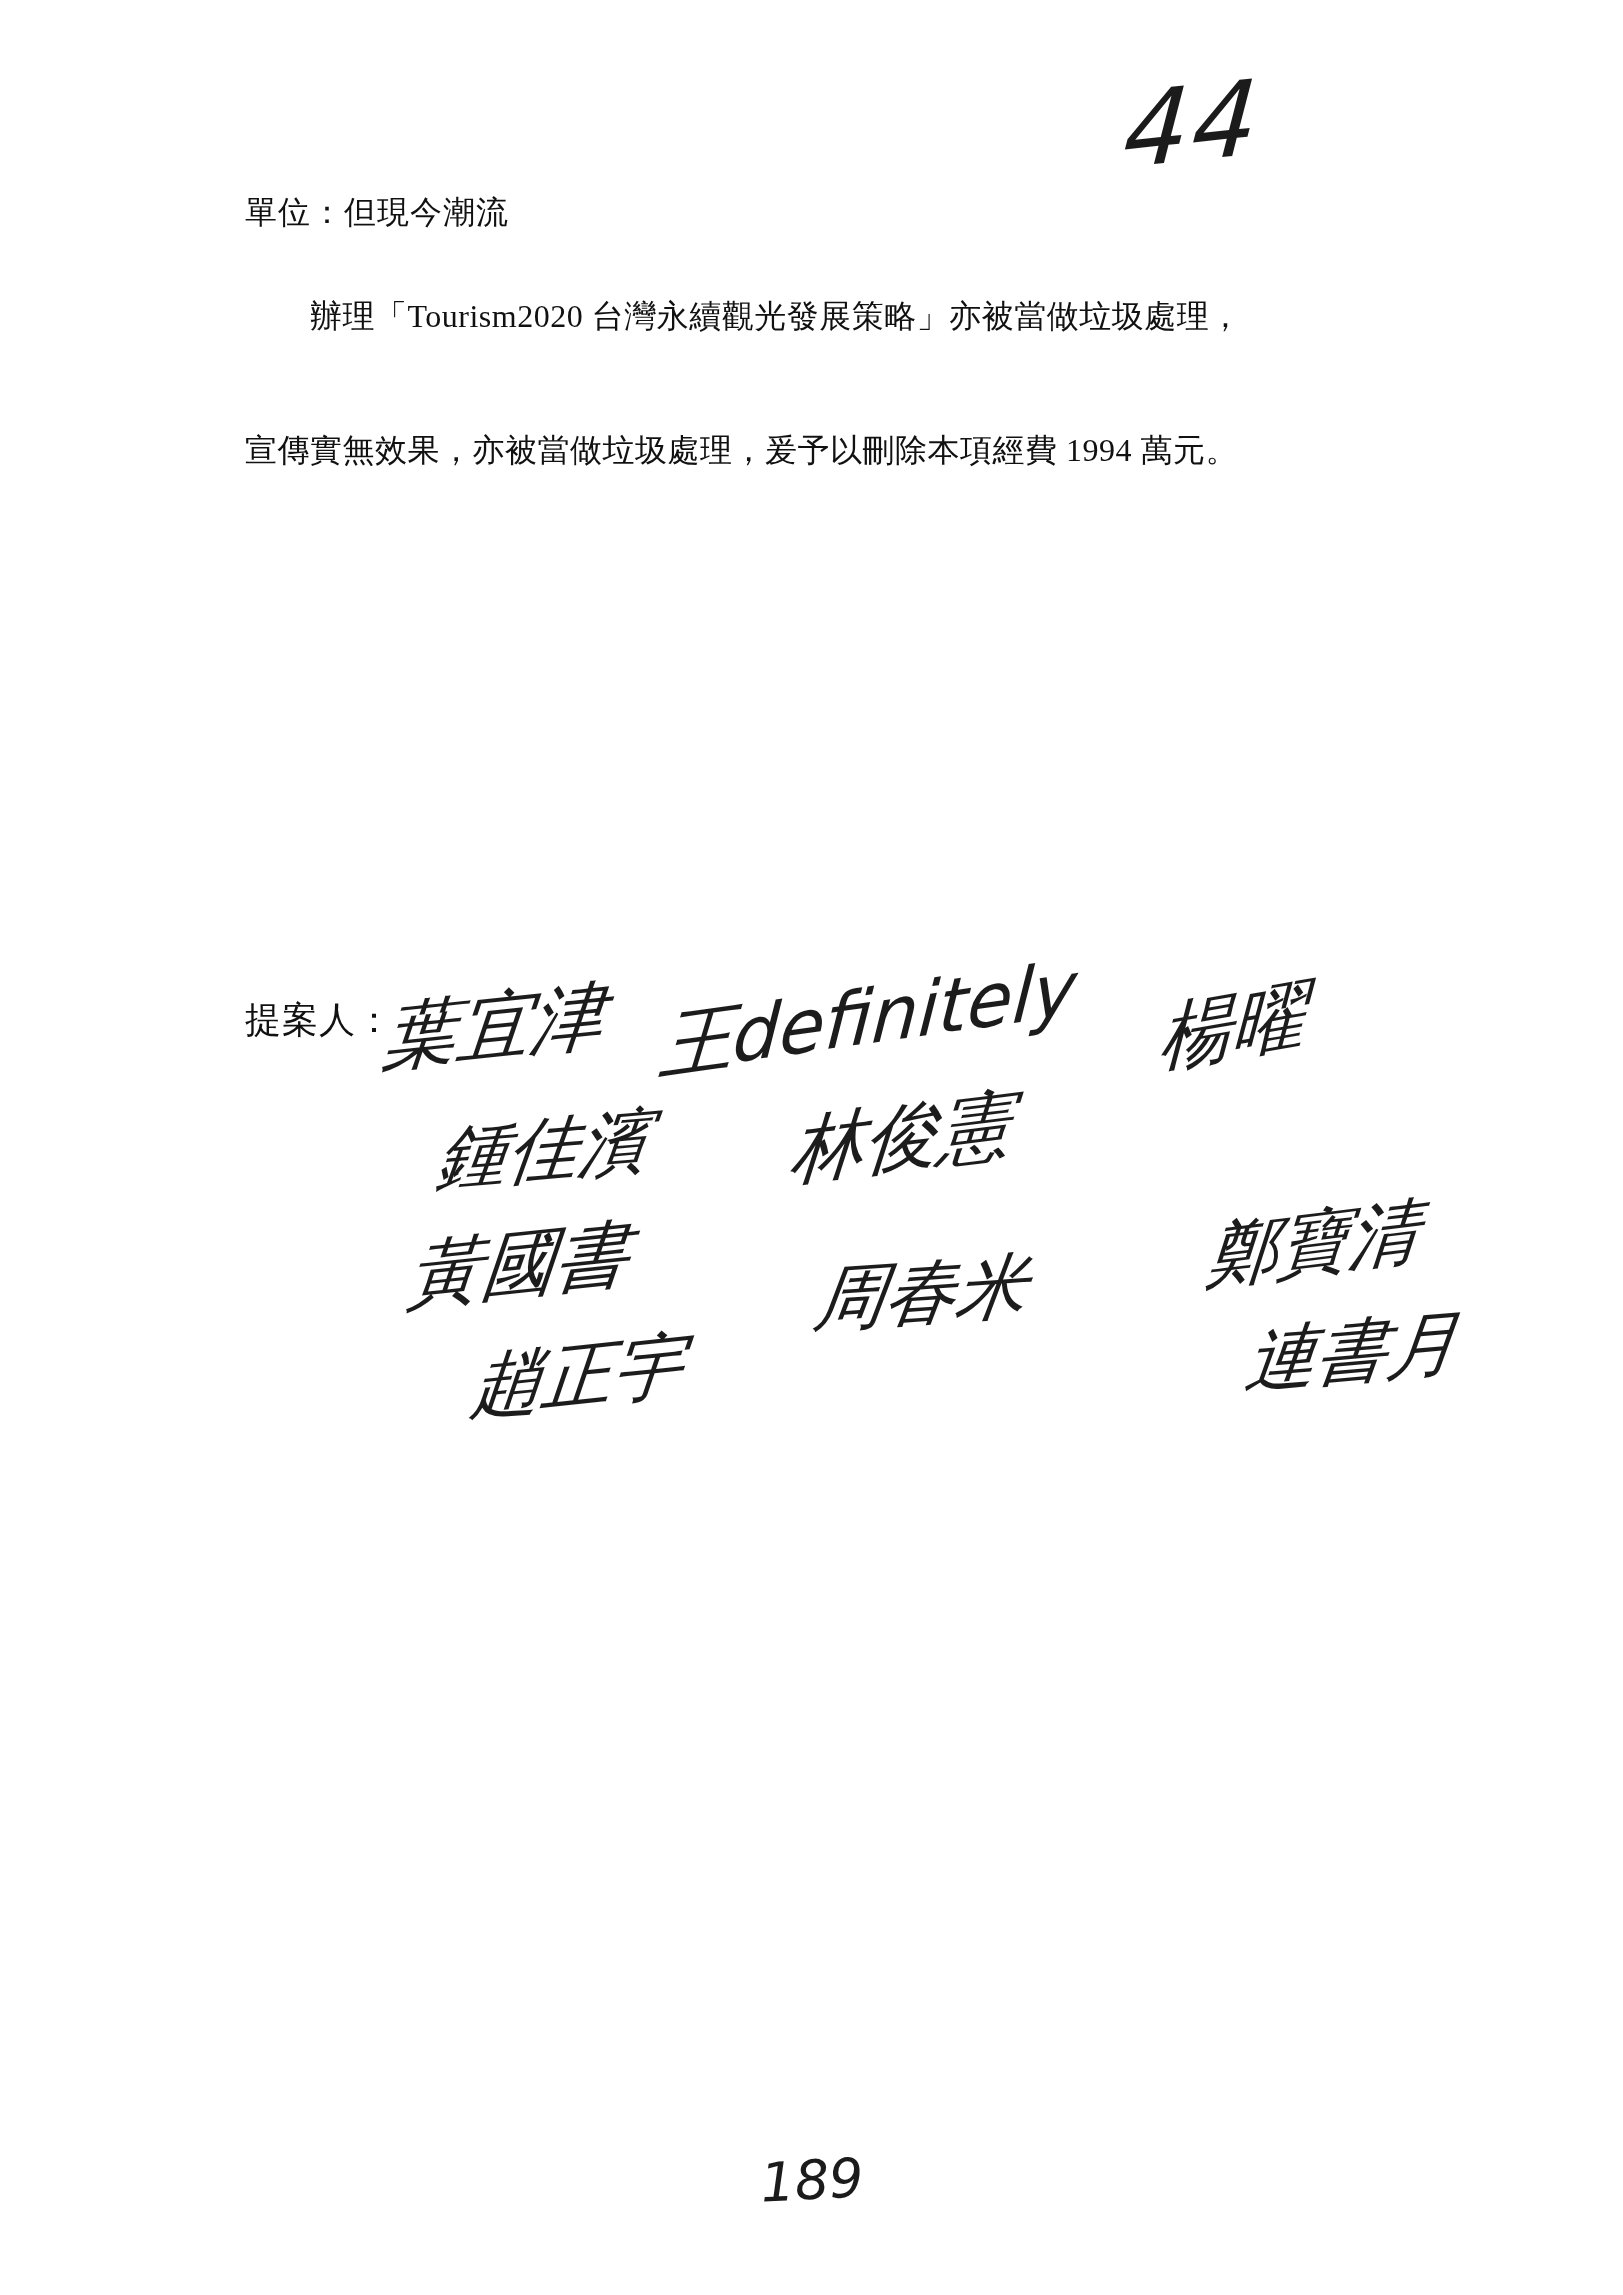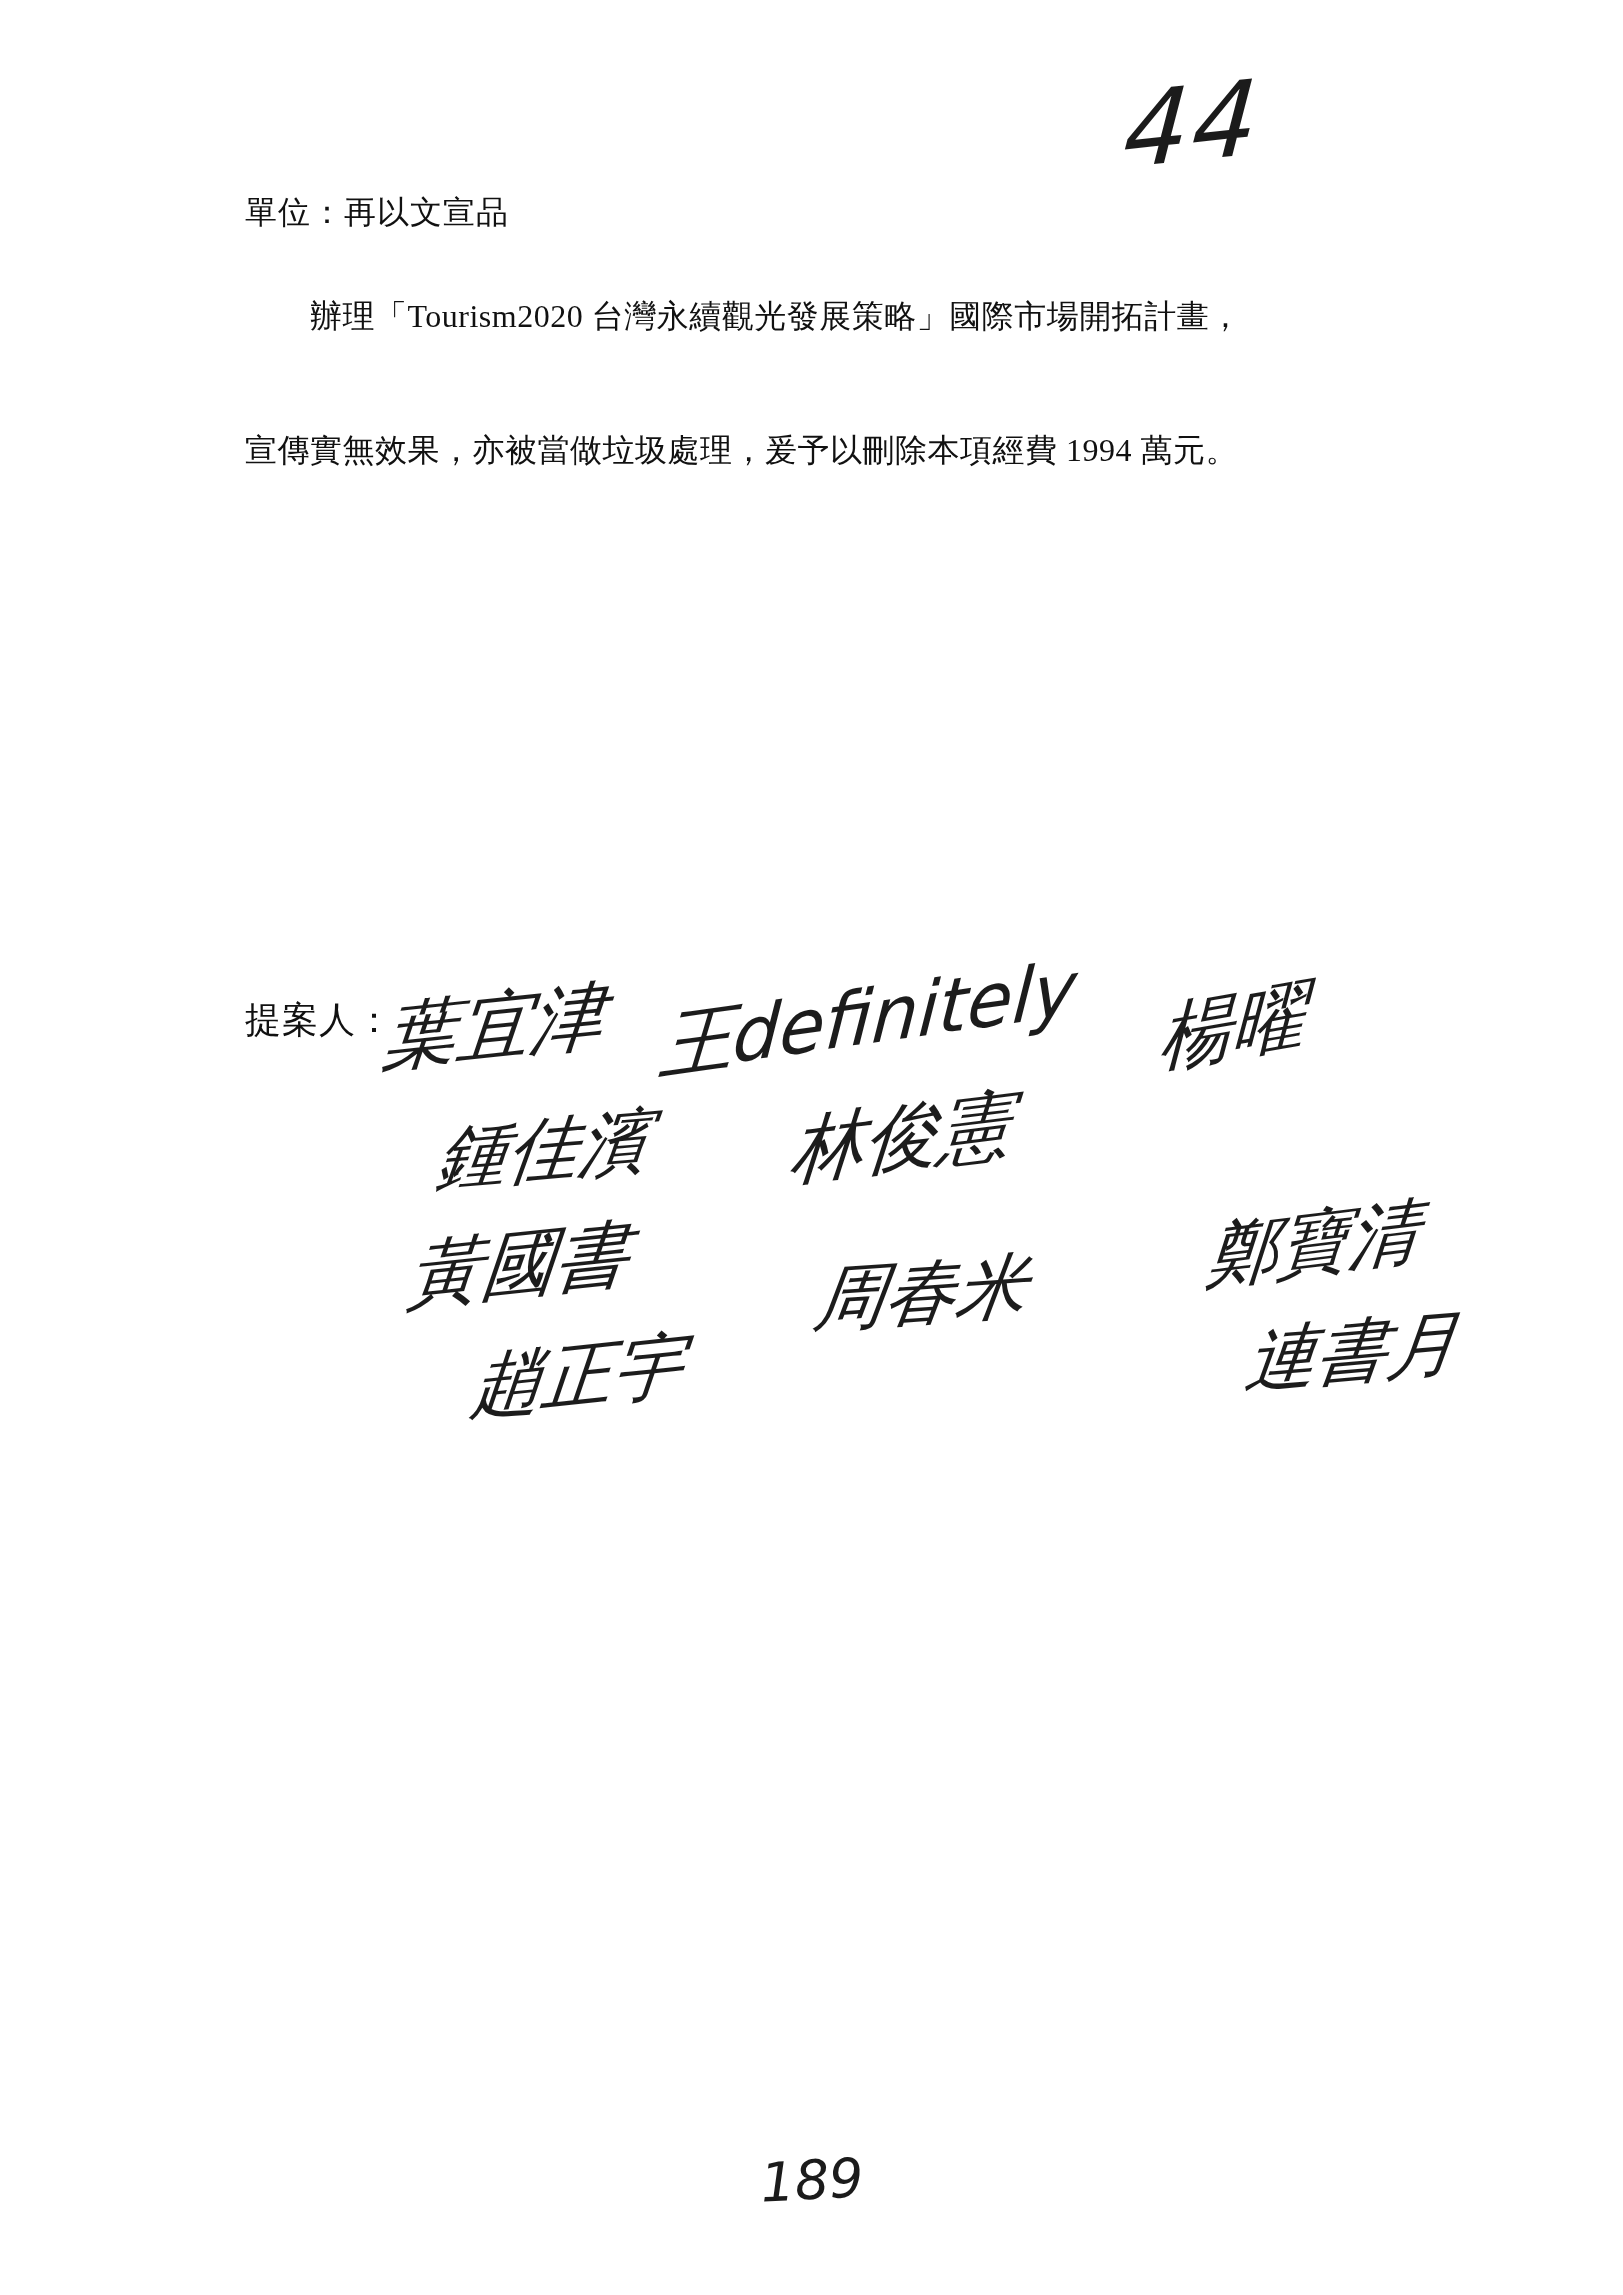--- a/index.html
+++ b/index.html
@@ -103,27 +103,27 @@
 </style>
 </head>
 <body>
 
 <div class="page">
 
   <div class="page-number-handwritten">44</div>
 
   <div class="doc-body">
 
-    <div class="field-line">單位：再以文宣品</div>
+    <div class="field-line">單位：但現今潮流</div>
 
 
 
 
     <div class="para">
-      <span class="indent"></span><span>辦理「Tourism2020 台灣永續觀光發展策略」國際市場開拓計畫，</span><br>
+      <span class="indent"></span><span>辦理「Tourism2020 台灣永續觀光發展策略」亦被當做垃圾處理，</span><br>
       <br>
       <span>宣傳實無效果，亦被當做垃圾處理，爰予以刪除本項經費 1994 萬元。</span>
     </div>
 
   </div>
 
   <div class="proposers-row">提案人：</div>
 
   <div class="signature-area">
     <div class="sig" style="left: 0px; top: 56px; font-size: 74px; transform: rotate(-6deg) skewX(-12deg);">葉宜津</div>

